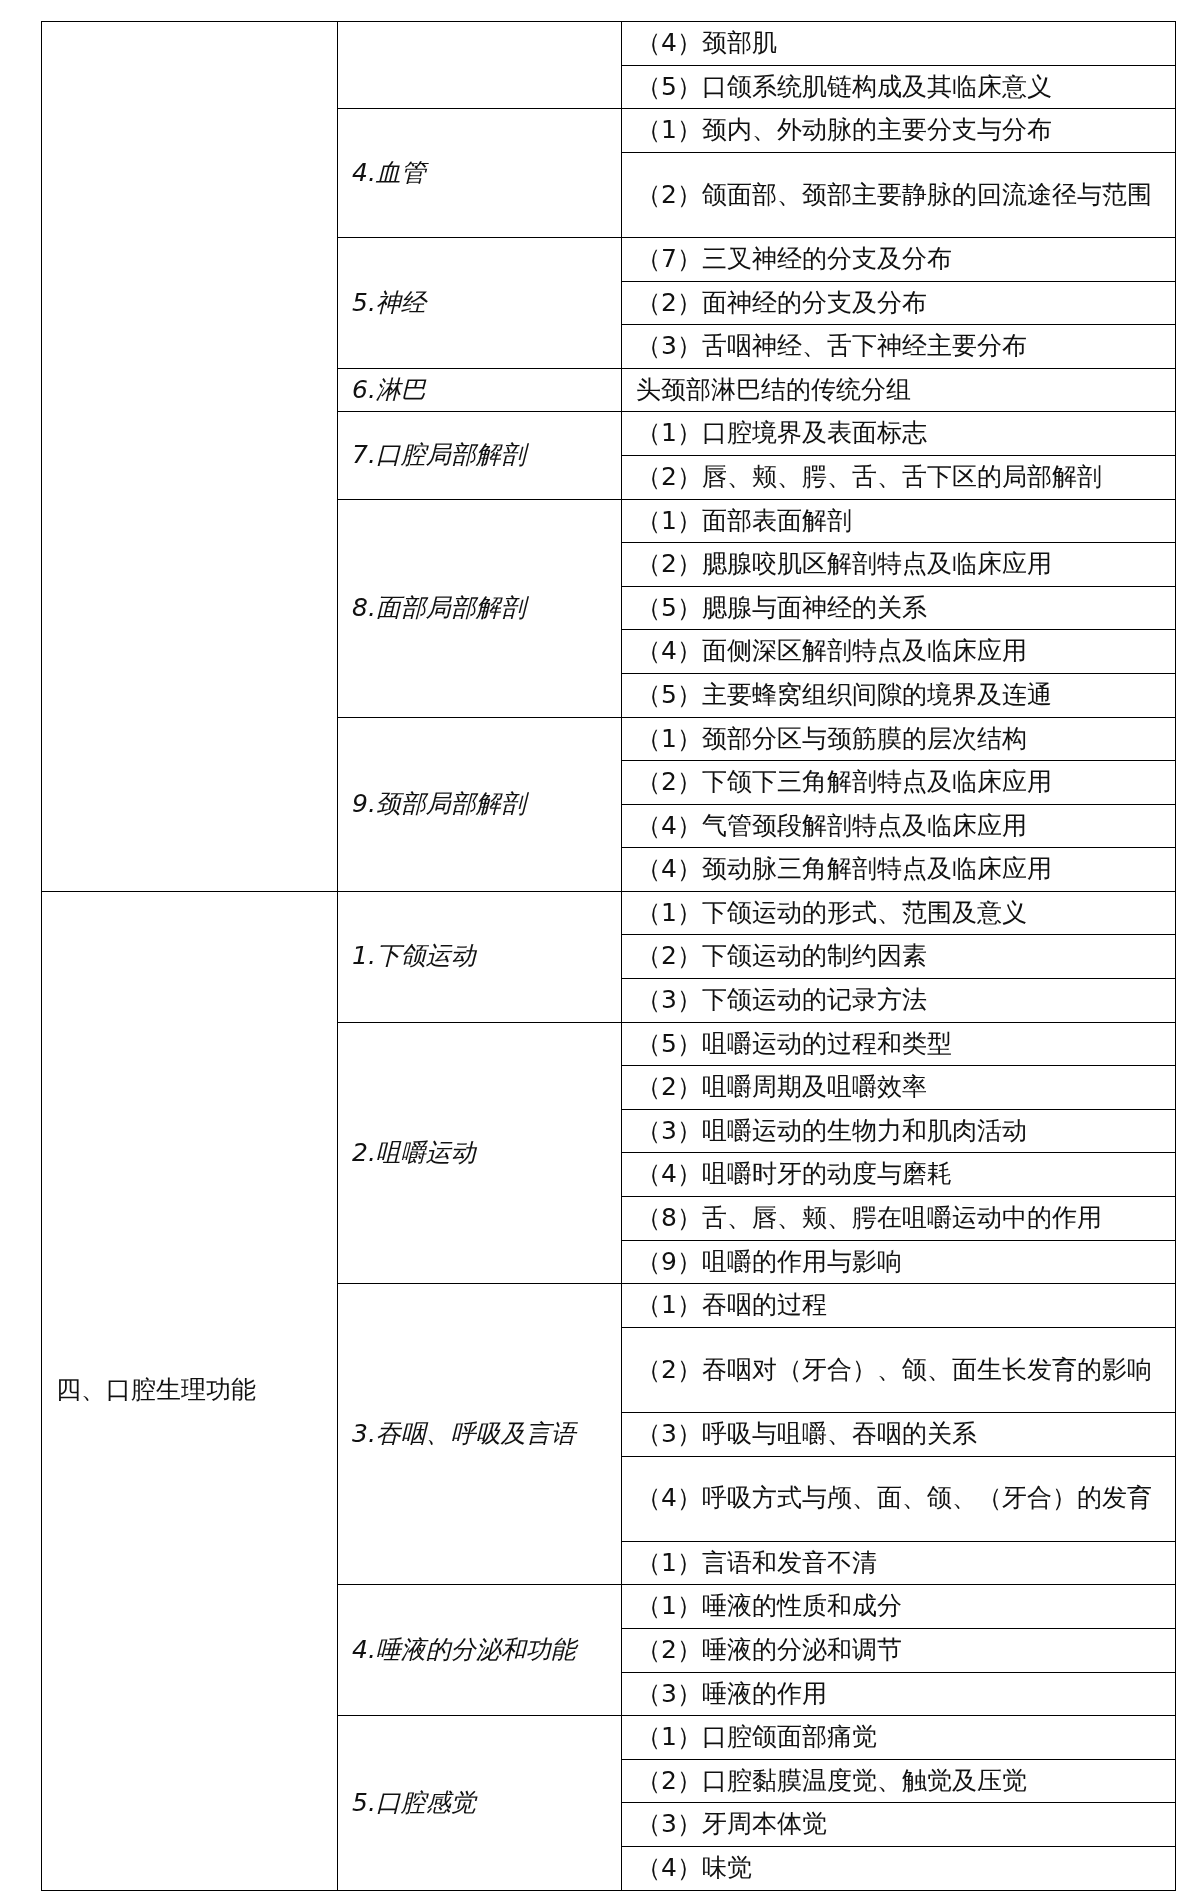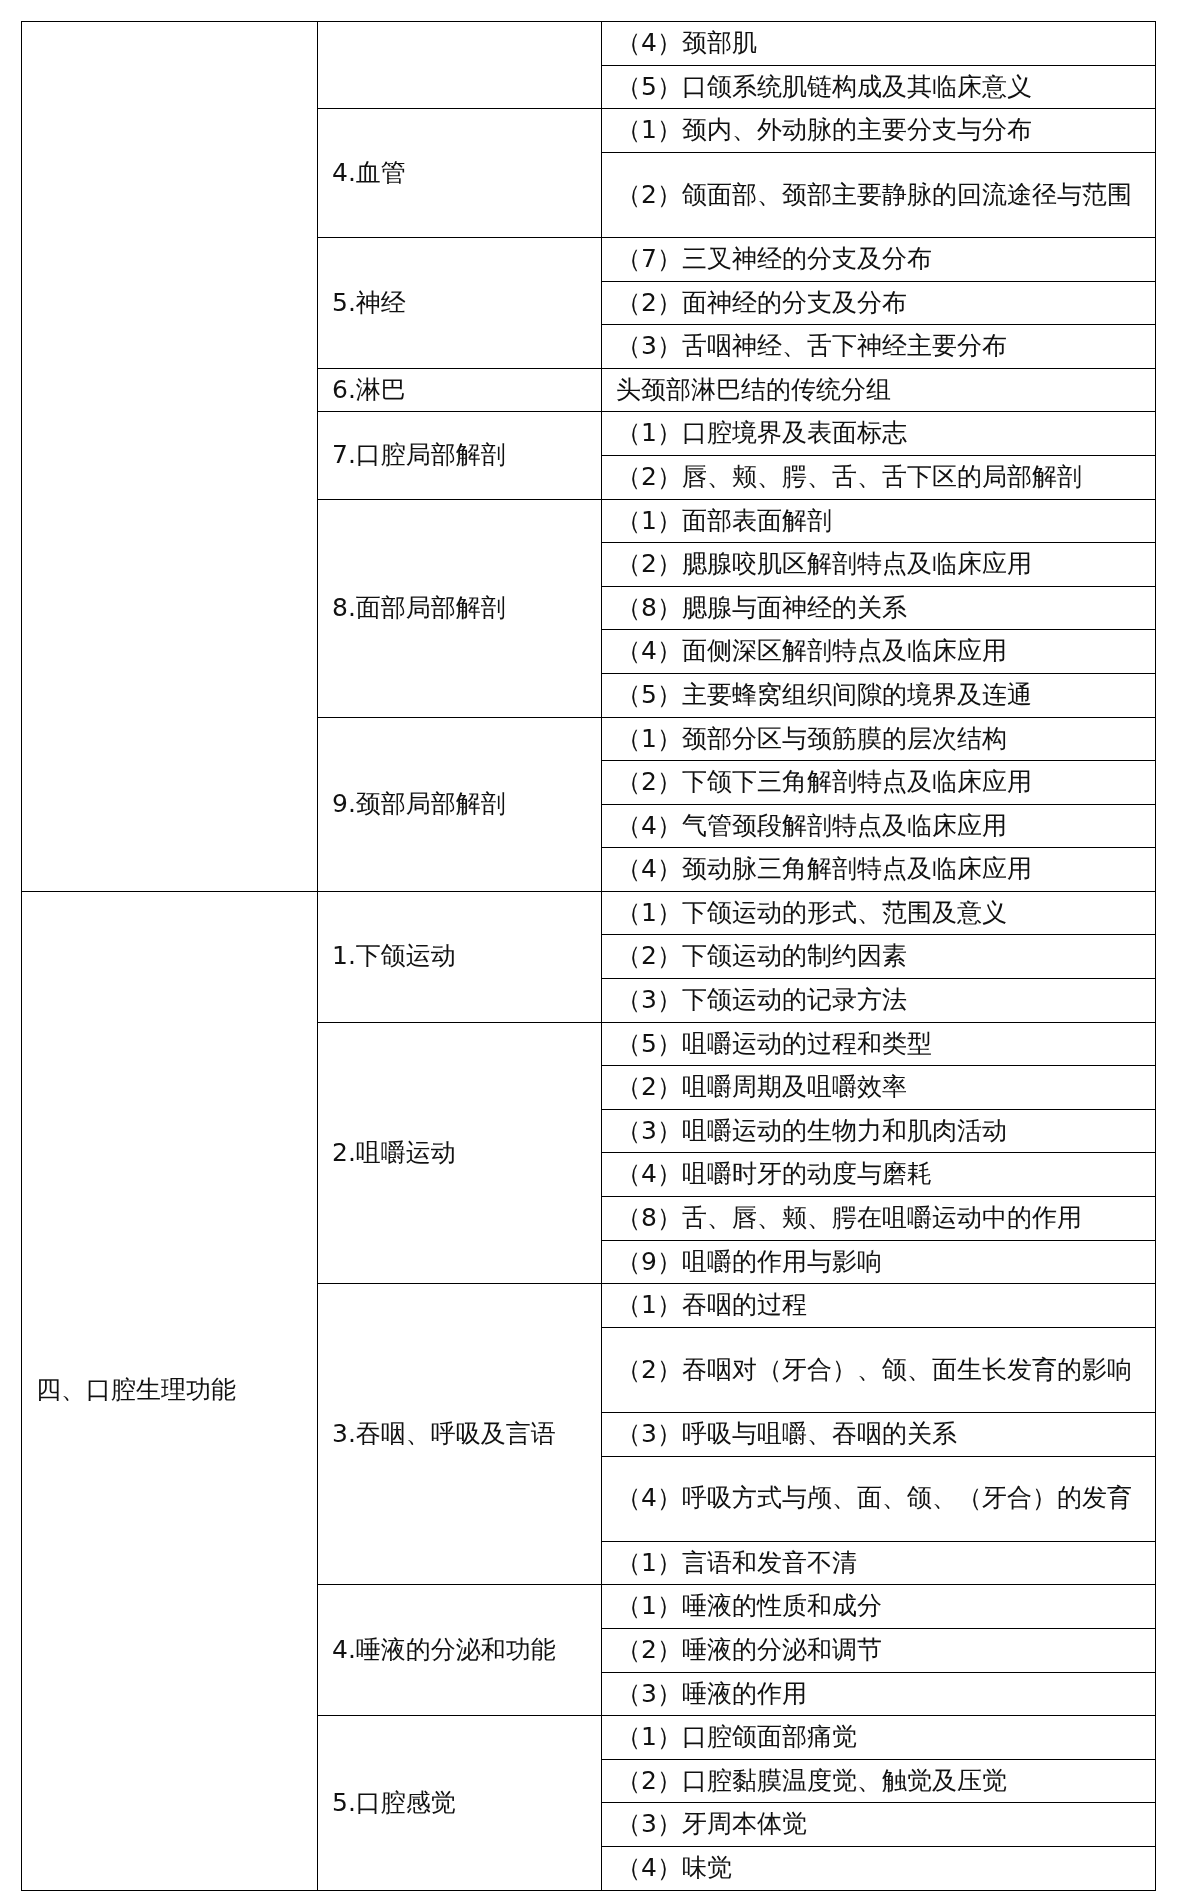--- a/index.html
+++ b/index.html
@@ -1,30 +1,30 @@
 <!DOCTYPE html>
 <html><head>
 <meta charset="utf-8">
 <style>
   html, body { margin: 0; padding: 0; background: #ffffff; }
   body { width: 1200px; height: 1900px; position: relative; overflow: hidden;
          font-family: "DejaVu Sans", "Liberation Sans", sans-serif; color: #111; }
   table.syllabus {
-    position: absolute; left: 21px; top: 21px; width: 1134px;
+    position: absolute; left: 41px; top: 21px; width: 1134px;
     border-collapse: collapse; table-layout: fixed;
   }
   table.syllabus td {
     border: 1.5px solid #000; padding: 0 14px; vertical-align: middle;
     font-size: 25px; line-height: 42.6px; word-break: break-all;
   }
   col.c1 { width: 296px; }
   col.c2 { width: 284px; }
   col.c3 { width: 554px; }
   td.unit { padding-left: 14px; }
-  td.topic { padding-left: 14px; }
+  td.topic { padding-left: 14px; font-style: italic; }
   td.item { padding-left: 14px; padding-right: 10px; }
   tr.r1 td.item { height: 41.6px; }
   tr.r2 td.item { height: 84.2px; }
 </style>
 </head>
 <body>
 
 <table class="syllabus">
   <colgroup>
       <col class="c1">
@@ -69,21 +69,21 @@
         <td class="item">（2）唇、颊、腭、舌、舌下区的局部解剖</td>
       </tr>
       <tr class="r1">
         <td class="topic" rowspan="5">8.面部局部解剖</td>
         <td class="item">（1）面部表面解剖</td>
       </tr>
       <tr class="r1">
         <td class="item">（2）腮腺咬肌区解剖特点及临床应用</td>
       </tr>
       <tr class="r1">
-        <td class="item">（8）腮腺与面神经的关系</td>
+        <td class="item">（5）腮腺与面神经的关系</td>
       </tr>
       <tr class="r1">
         <td class="item">（4）面侧深区解剖特点及临床应用</td>
       </tr>
       <tr class="r1">
         <td class="item">（5）主要蜂窝组织间隙的境界及连通</td>
       </tr>
       <tr class="r1">
         <td class="topic" rowspan="4">9.颈部局部解剖</td>
         <td class="item">（1）颈部分区与颈筋膜的层次结构</td>

